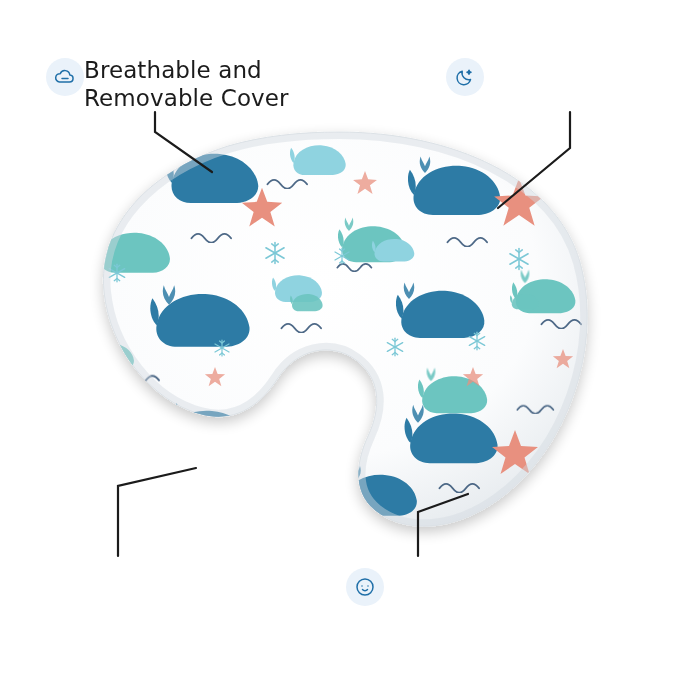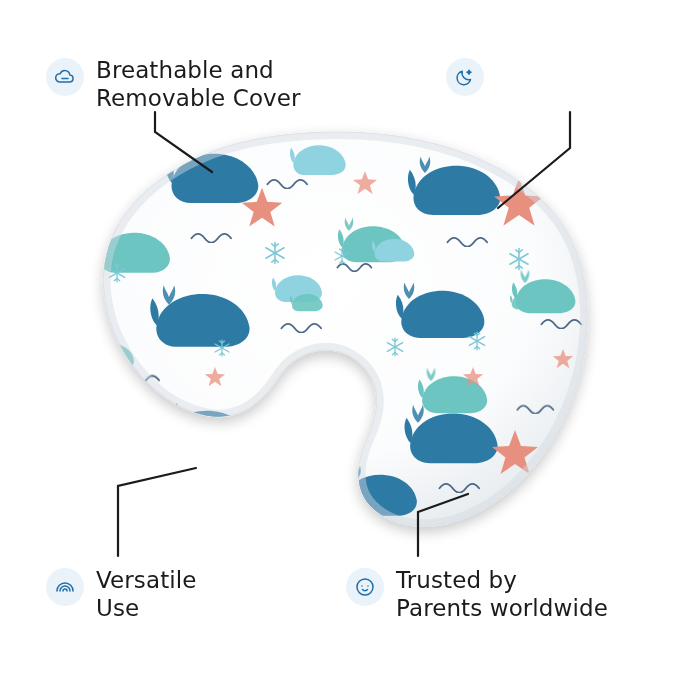--- a/index.html
+++ b/index.html
@@ -24,21 +24,20 @@
   .product-layer {
     position: absolute;
     left: 0; top: 0;
     width: 679px;
     height: 679px;
   }
   .callout {
     position: absolute;
     display: flex;
     align-items: flex-start;
-    gap: 12px;
   }
   .badge {
     width: 38px;
     height: 38px;
     border-radius: 50%;
     background: #eaf2fa;
     display: flex;
     align-items: center;
     justify-content: center;
     flex: 0 0 38px;
@@ -251,41 +250,26 @@
     <div class="badge">
       <span>
         <svg width="24" height="24" viewBox="0 0 24 24" fill="none" stroke="#1f6fa8" stroke-width="1.5" stroke-linecap="round" stroke-linejoin="round">
           <path d="M17.5 14.5A6.8 6.8 0 0 1 9.2 6.3a6.8 6.8 0 1 0 8.3 8.2Z"></path>
           <path d="M16 5.2l.6 1.4 1.4.6-1.4.6-.6 1.4-.6-1.4-1.4-.6 1.4-.6Z"></path>
         </svg>
       </span>
     </div>
   </div>
 
-  <div class="callout" id="callout-versatile">
-    <div class="badge">
-      <span>
-        <svg width="24" height="24" viewBox="0 0 24 24" fill="none" stroke="#1f6fa8" stroke-width="1.5" stroke-linecap="round">
-          <path d="M4 16a8 8 0 0 1 16 0"></path>
-          <path d="M7 16a5 5 0 0 1 10 0"></path>
-          <path d="M10 16a2 2 0 0 1 4 0"></path>
-        </svg>
-      </span>
-    </div>
-    <div class="callout-text">Versatile
-Use</div>
-  </div>
 
   <div class="callout" id="callout-trusted">
     <div class="badge">
       <span>
         <svg width="24" height="24" viewBox="0 0 24 24" fill="none" stroke="#1f6fa8" stroke-width="1.5" stroke-linecap="round" stroke-linejoin="round">
           <circle cx="12" cy="12" r="8"></circle>
           <path d="M9 11h.01M15 11h.01"></path>
           <path d="M9.5 14.5a3.2 3.2 0 0 0 5 0"></path>
         </svg>
       </span>
     </div>
-    <div class="callout-text">Trusted by
-Parents worldwide</div>
   </div>
 
 </div>
 
 </body></html>

